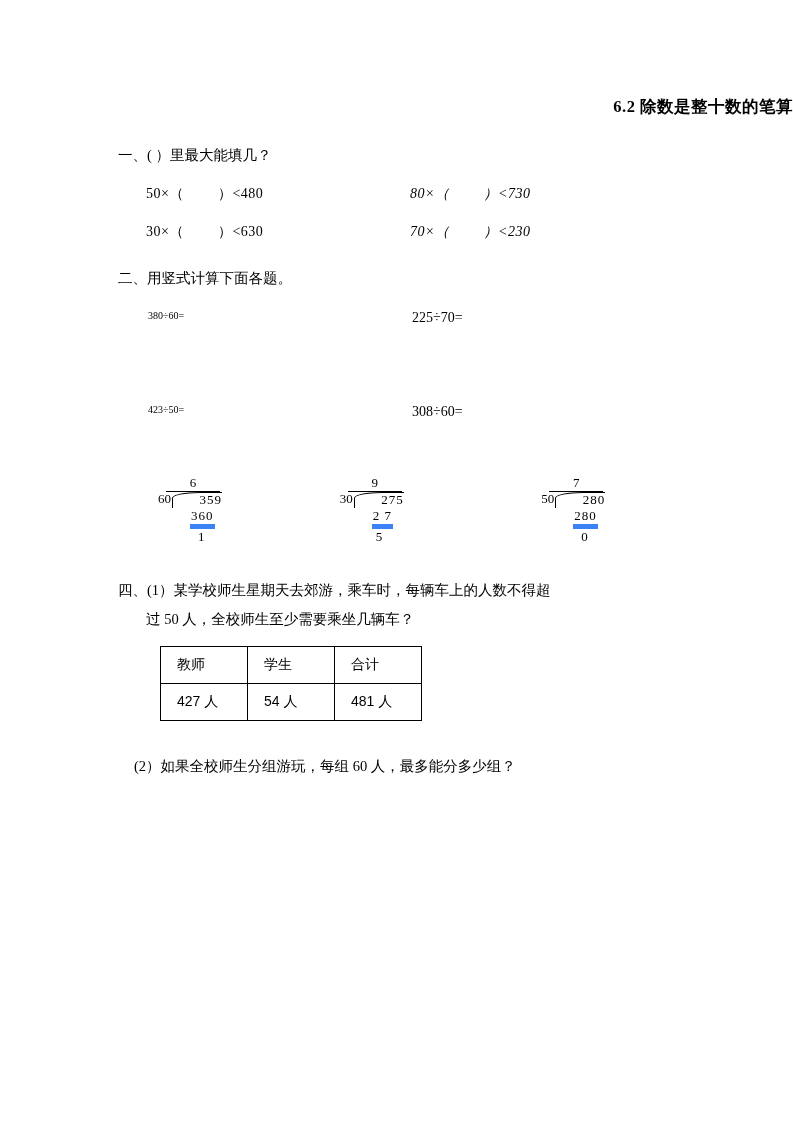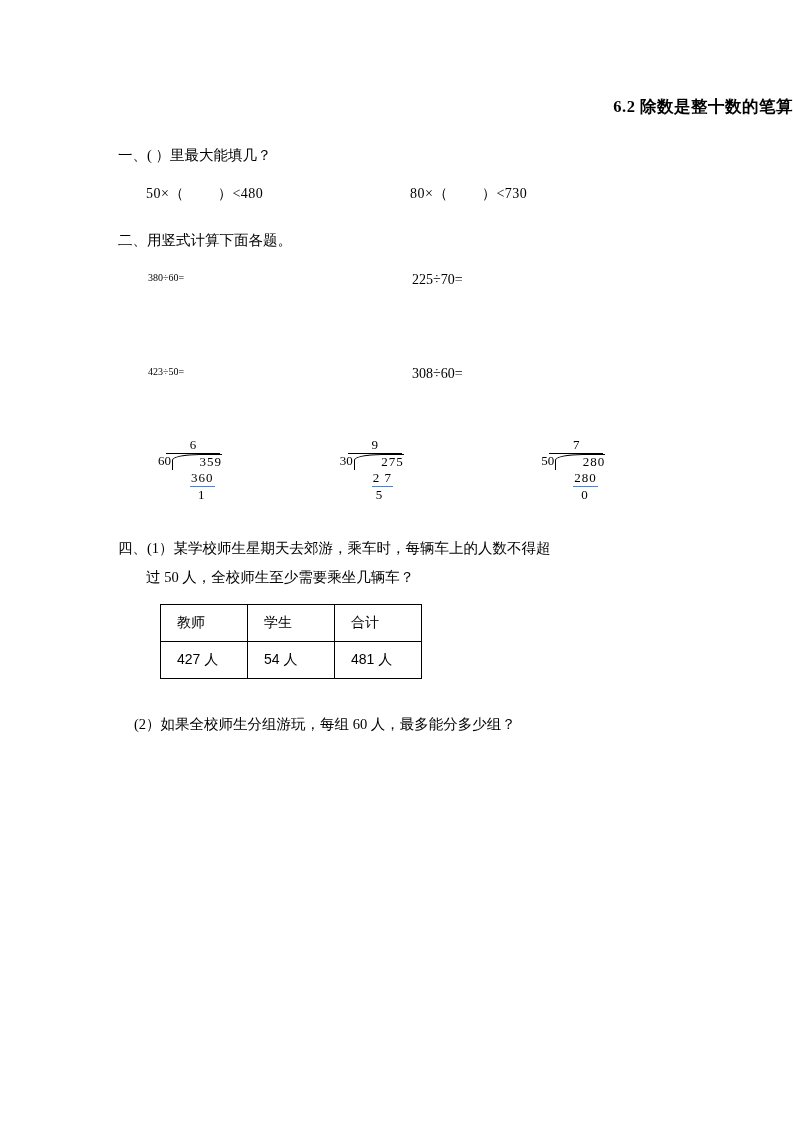--- a/index.html
+++ b/index.html
@@ -45,20 +45,21 @@
   }
   .col-left {
     width: 280px;
     padding-left: 28px;
     font-size: 14px;
     box-sizing: border-box;
   }
   .col-right {
     font-size: 14px;
     padding-left: 12px;
+    font-style: italic;
   }
   .fill-expr {
     letter-spacing: 0.5px;
   }
   .paren-gap {
     display: inline-block;
     width: 34px;
   }
   .vert-row {
     display: flex;
@@ -123,21 +124,21 @@
     border-top-left-radius: 55% 6px;
     padding-left: 4px;
     padding-top: 0px;
     min-width: 50px;
     box-sizing: border-box;
     text-align: right;
   }
   .ld-dividend { letter-spacing: 1px; }
   .ld-sub {
     margin-left: 14px;
-    border-bottom: 1px solid #3b82f6;
+    border-bottom: 5px solid #3b82f6;
     display: inline-block;
     padding: 0 1px;
     letter-spacing: 1px;
   }
   .ld-subwrap { padding-left: 18px; line-height: 1.25; }
   .ld-rem { padding-left: 40px; line-height: 1.3; }
   .ld-rem.r2 { padding-left: 36px; }
   .ld-rem.r3 { padding-left: 40px; }
 
   .para {
@@ -177,20 +178,28 @@
 
     <div class="row-two">
       <div class="col-left">
         <span class="fill-expr">50×（</span><span class="paren-gap"></span><span class="fill-expr">）&lt;480</span>
       </div>
       <div class="col-right">
         <span class="fill-expr">80×（</span><span class="paren-gap"></span><span class="fill-expr">）&lt;730</span>
       </div>
     </div>
 
+    <div class="row-two">
+      <div class="col-left">
+        <span class="fill-expr">30×（</span><span class="paren-gap"></span><span class="fill-expr">）&lt;630</span>
+      </div>
+      <div class="col-right">
+        <span class="fill-expr">70×（</span><span class="paren-gap"></span><span class="fill-expr">）&lt;230</span>
+      </div>
+    </div>
   </div>
 
   <div class="section">
     <div class="sec-head">二、用竖式计算下面各题。</div>
 
     <div class="vert-row">
       <div class="vert-left">380÷60=</div>
       <div class="vert-right">225÷70=</div>
     </div>
 

